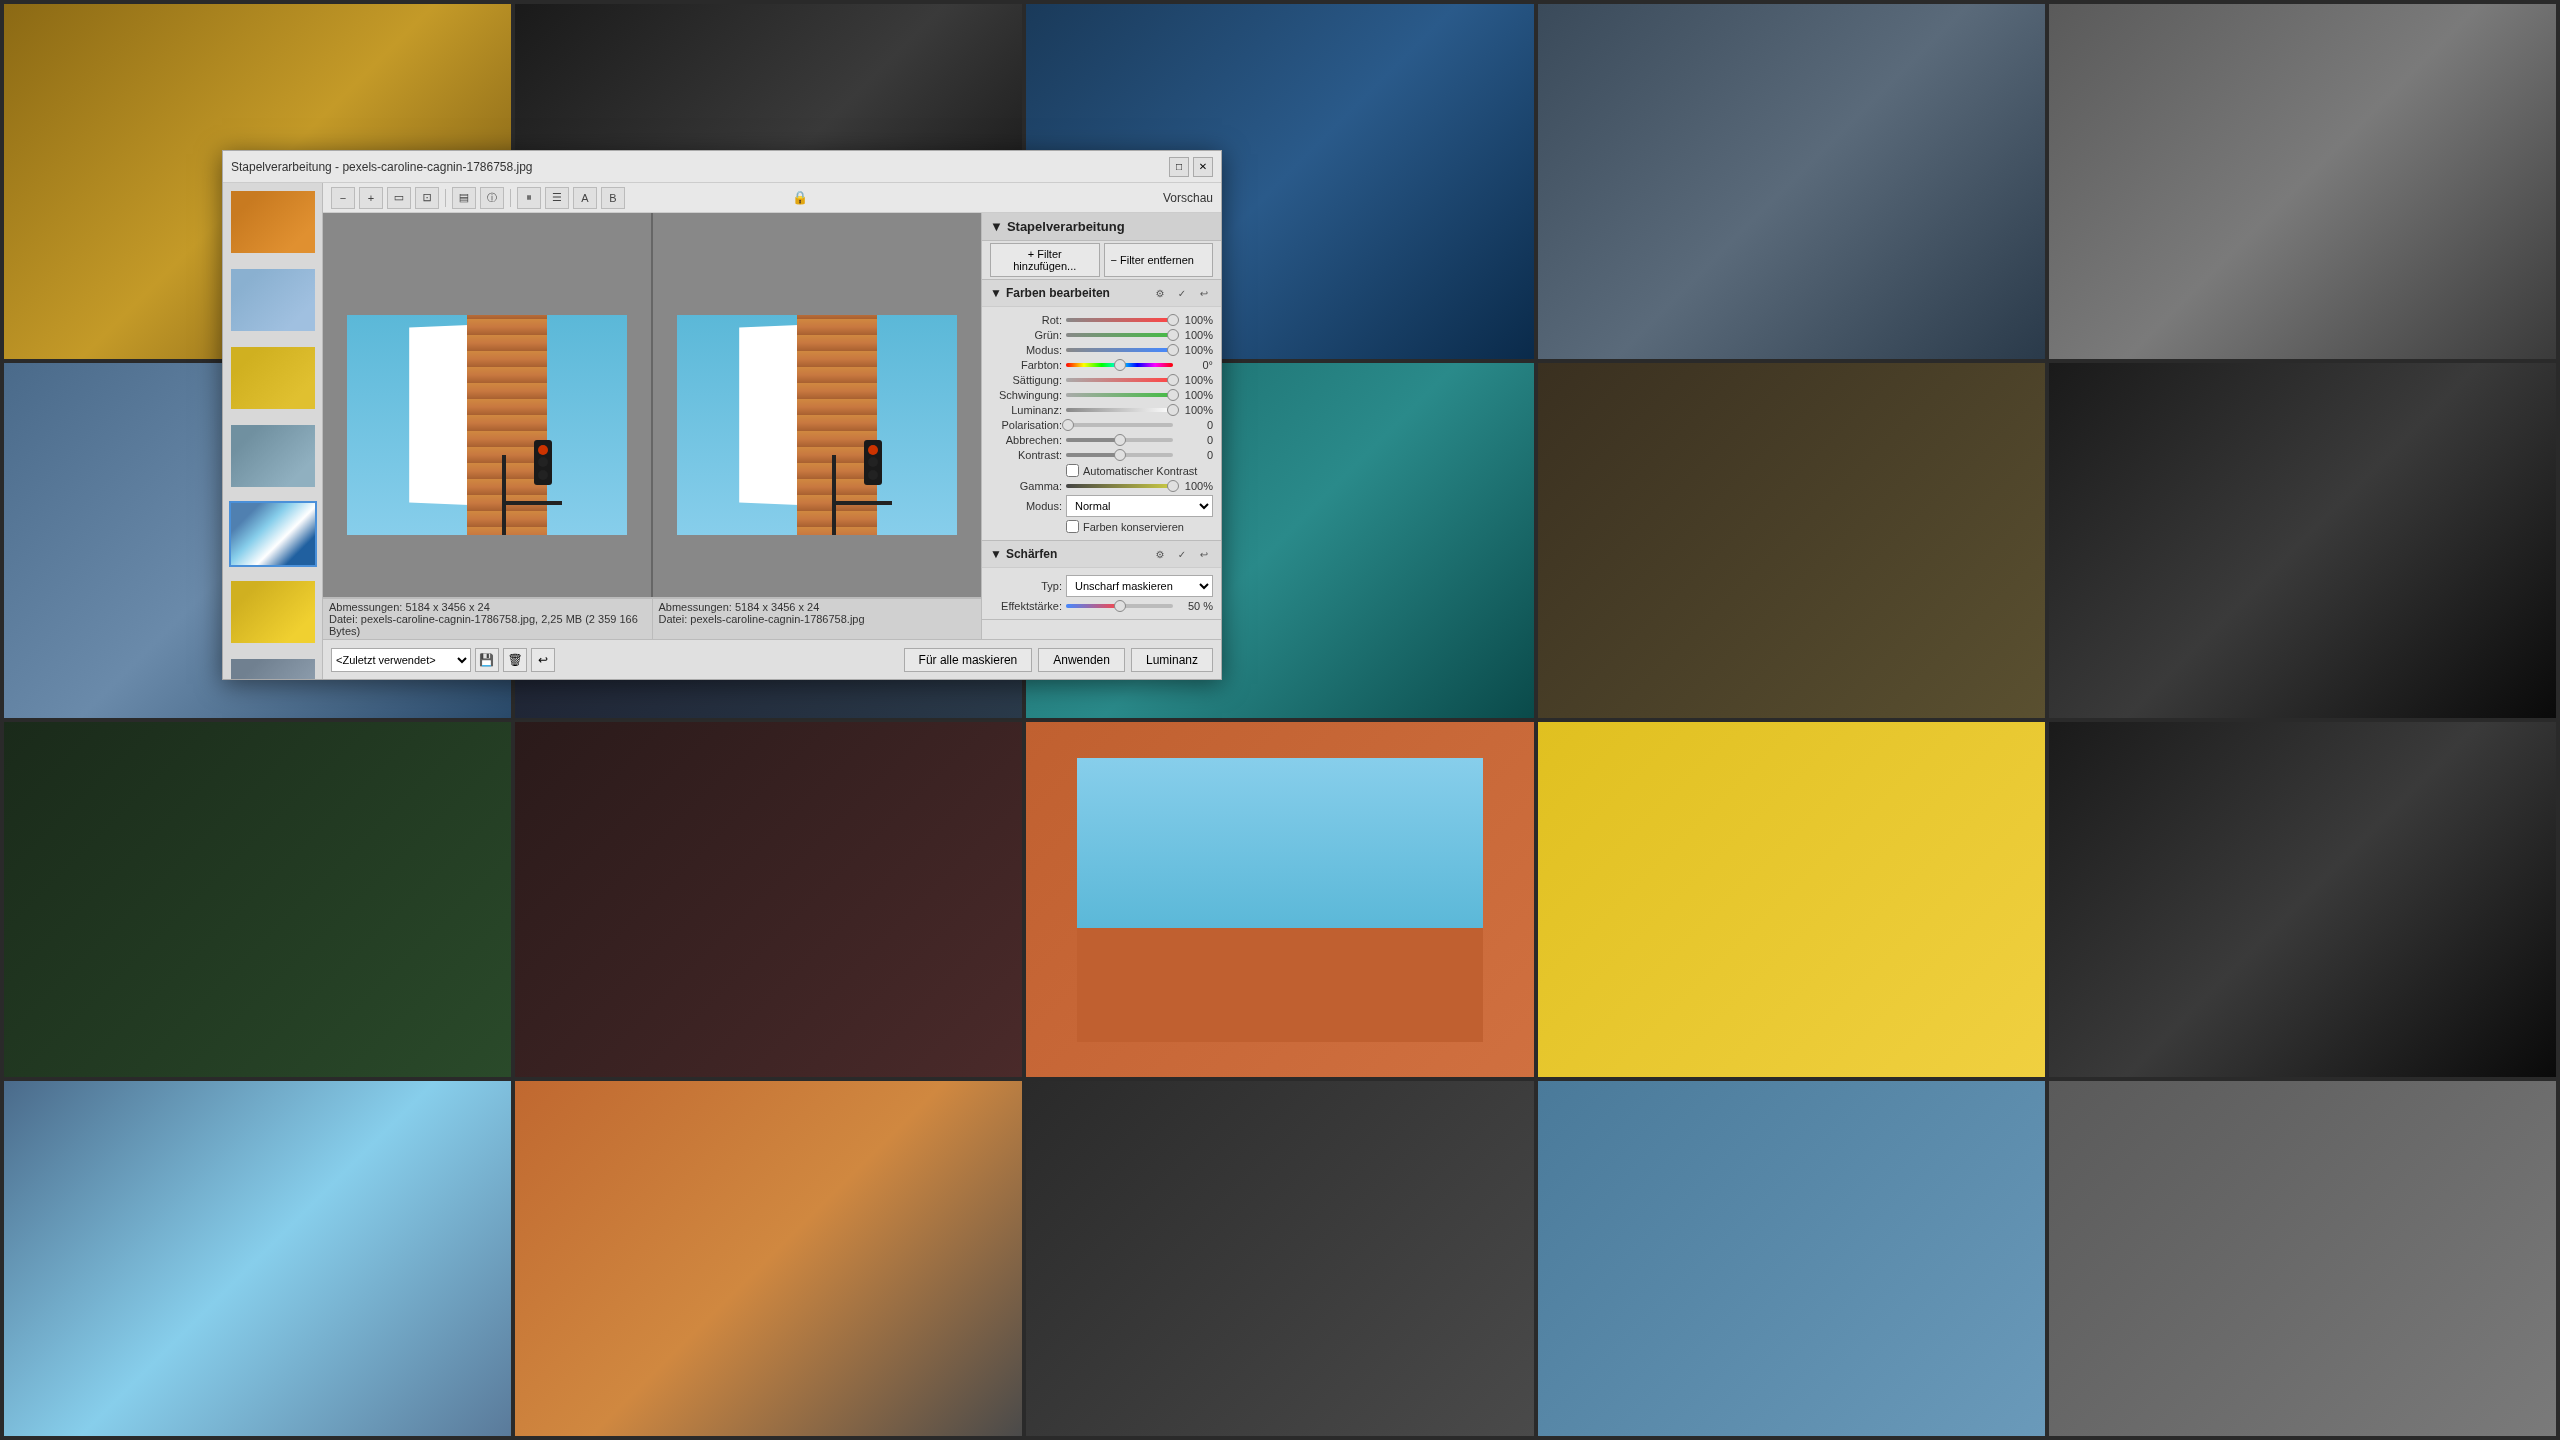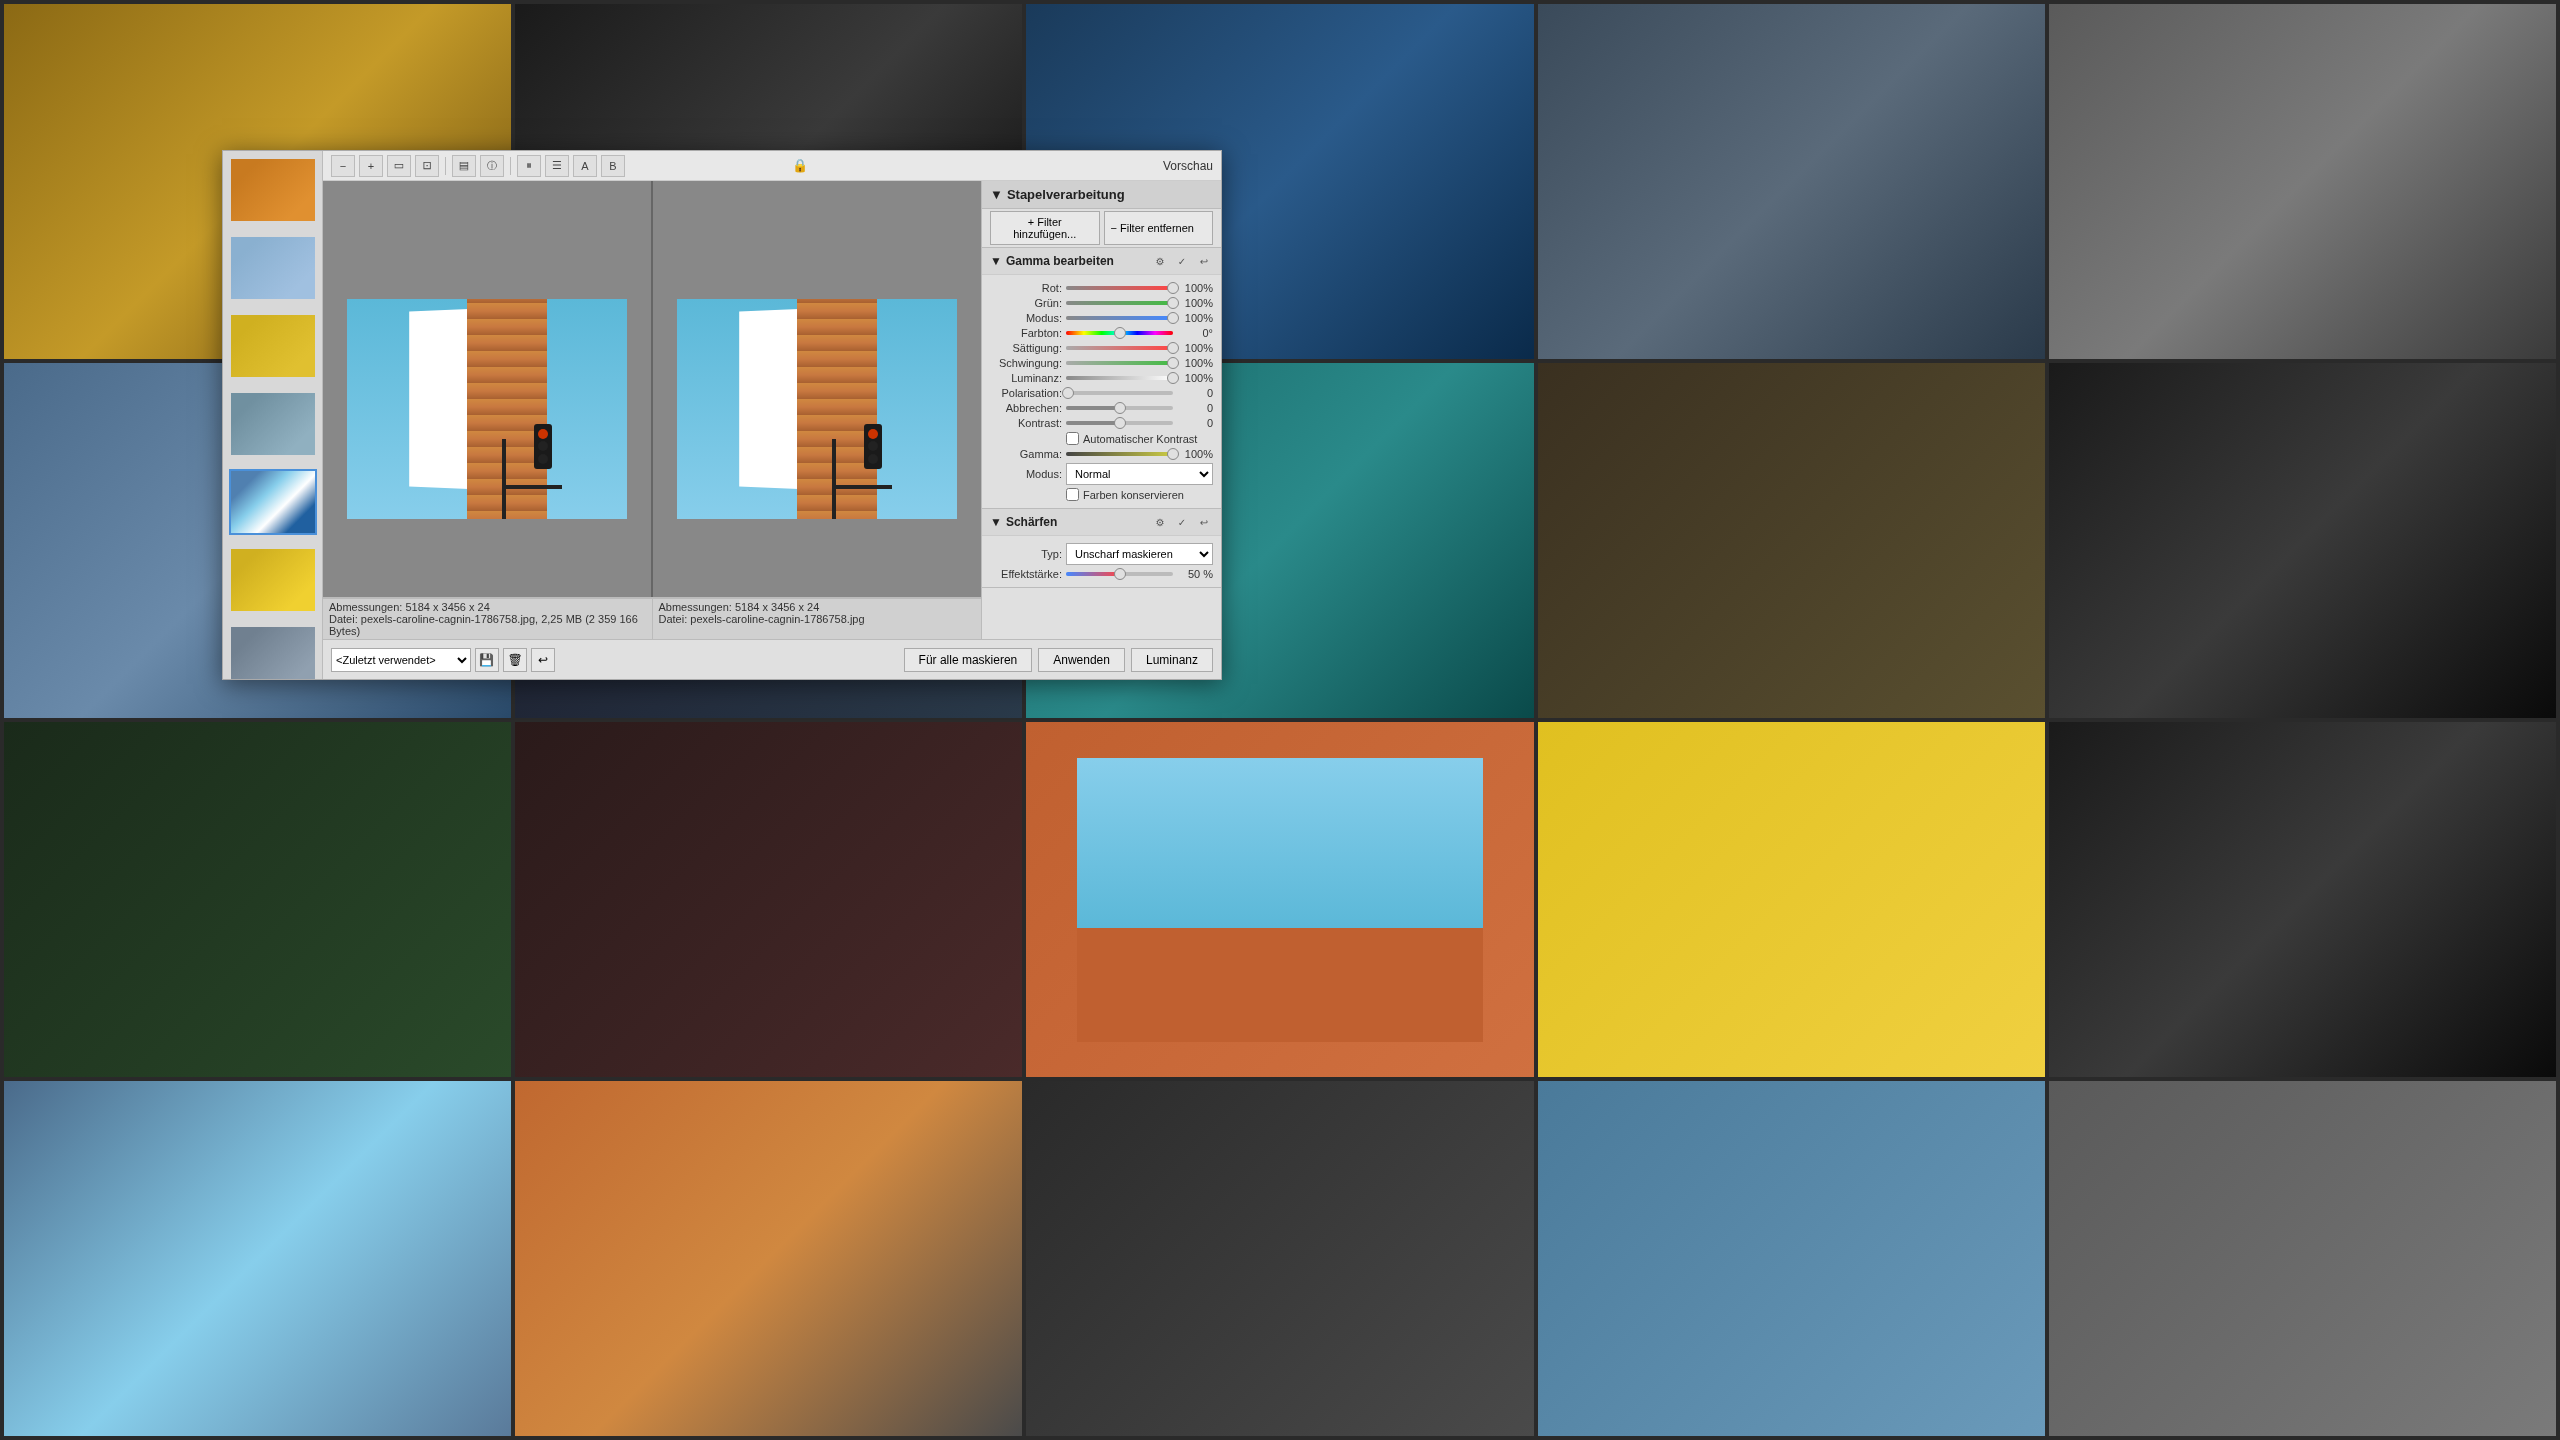--- a/index.html
+++ b/index.html
@@ -474,20 +474,27 @@
   <div class="bg-cell dark1"></div>
   <div class="bg-cell" style="background: linear-gradient(135deg, #4a6a8a 0%, #87ceeb 50%, #5a7a9a 100%);"></div>
   <div class="bg-cell" style="background: linear-gradient(135deg, #c06830 0%, #d08840 50%, #4a4a4a 100%);"></div>
   <div class="bg-cell" style="background: linear-gradient(135deg, #2a2a2a 0%, #4a4a4a 100%);"></div>
   <div class="bg-cell" style="background: linear-gradient(135deg, #4a7a9a 0%, #6a9aba 100%);"></div>
   <div class="bg-cell" style="background: linear-gradient(135deg, #5a5a5a 0%, #7a7a7a 100%);"></div>
 </div>
 
 <div class="dialog">
 
+  <div class="dialog-titlebar">
+    <span class="dialog-title">Stapelverarbeitung - pexels-caroline-cagnin-1786758.jpg</span>
+    <div class="dialog-controls">
+      <div class="dialog-btn">□</div>
+      <div class="dialog-btn">✕</div>
+    </div>
+  </div>
 
   <div class="dialog-body">
 
     <div class="thumbnail-panel">
       <div class="thumb-item">
         <div class="thumb-inner thumb-t1"></div>
       </div>
       <div class="thumb-item">
         <div class="thumb-inner thumb-t2"></div>
       </div>
@@ -592,21 +599,21 @@
 
           <div class="filter-buttons">
             <button class="filter-btn">+ Filter hinzufügen...</button>
             <button class="filter-btn">− Filter entfernen</button>
           </div>
 
           <div class="section">
             <div class="section-header">
               <div class="section-title">
                 <span>▼</span>
-                <span>Gamma bearbeiten</span>
+                <span>Farben bearbeiten</span>
               </div>
               <div class="section-actions">
                 <div class="section-act-btn">⚙</div>
                 <div class="section-act-btn">✓</div>
                 <div class="section-act-btn">↩</div>
               </div>
             </div>
             <div class="section-content">
 
               <div class="slider-row">

